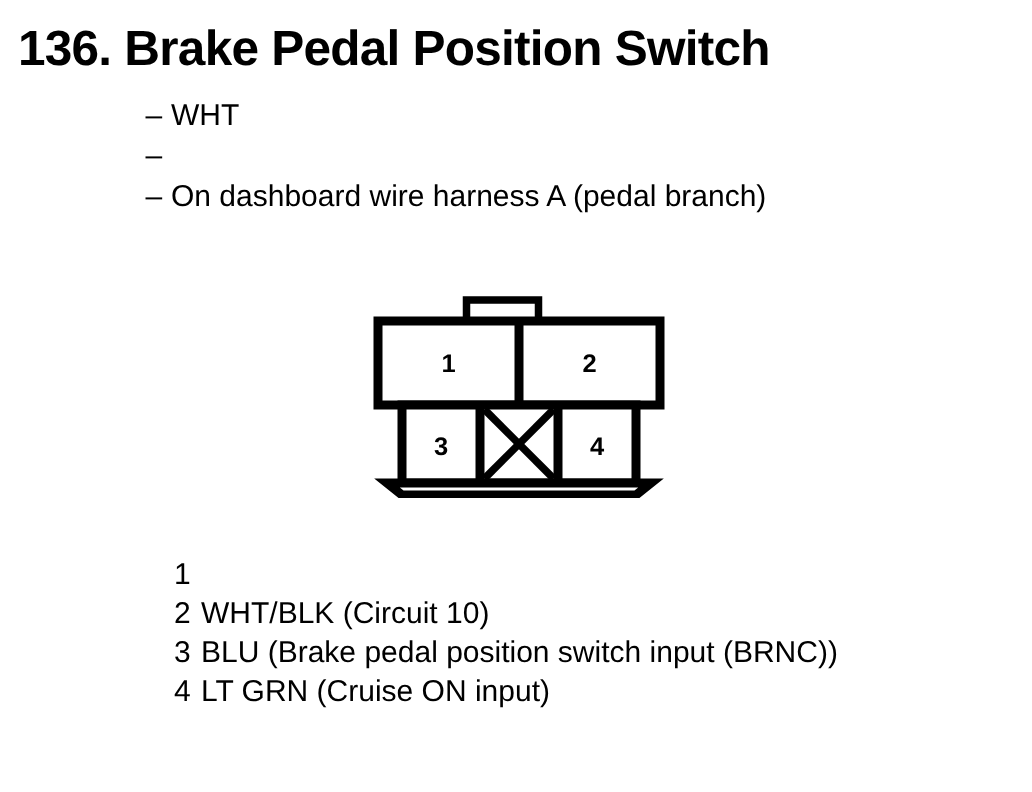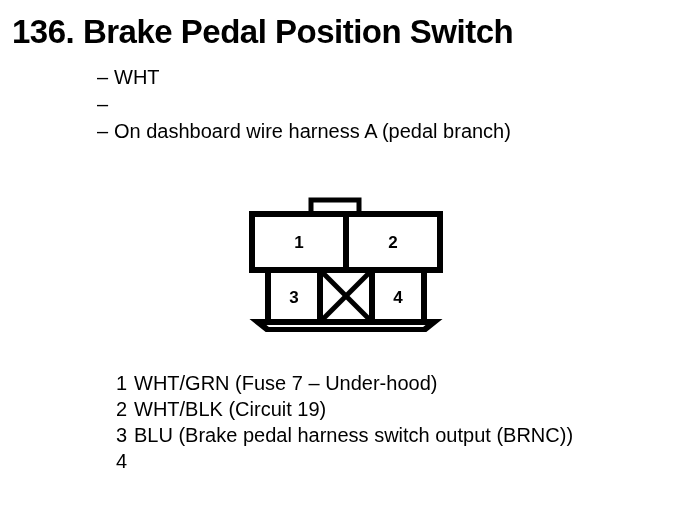--- a/index.html
+++ b/index.html
@@ -125,28 +125,28 @@
       <text class="pin-num" x="51" y="54">1</text>
       <text class="pin-num" x="145" y="54">2</text>
       <text class="pin-num" x="46" y="109">3</text>
       <text class="pin-num" x="150" y="109">4</text>
     </svg>
   </div>
 
   <div id="legend">
     <div class="legend-row">
       <span class="legend-num">1</span>
-      <span>WHT/GRN (Fuse 7 – Under-hood)</span>
     </div>
     <div class="legend-row">
       <span class="legend-num">2</span>
-      <span>WHT/BLK (Circuit 19)</span>
+      <span>WHT/BLK (Circuit 10)</span>
     </div>
     <div class="legend-row">
       <span class="legend-num">3</span>
-      <span>BLU (Brake pedal harness switch output (BRNC))</span>
+      <span>BLU (Brake pedal position switch input (BRNC))</span>
     </div>
     <div class="legend-row">
       <span class="legend-num">4</span>
+      <span>LT GRN (Cruise ON input)</span>
     </div>
   </div>
 
 </div>
 
 </body></html>

